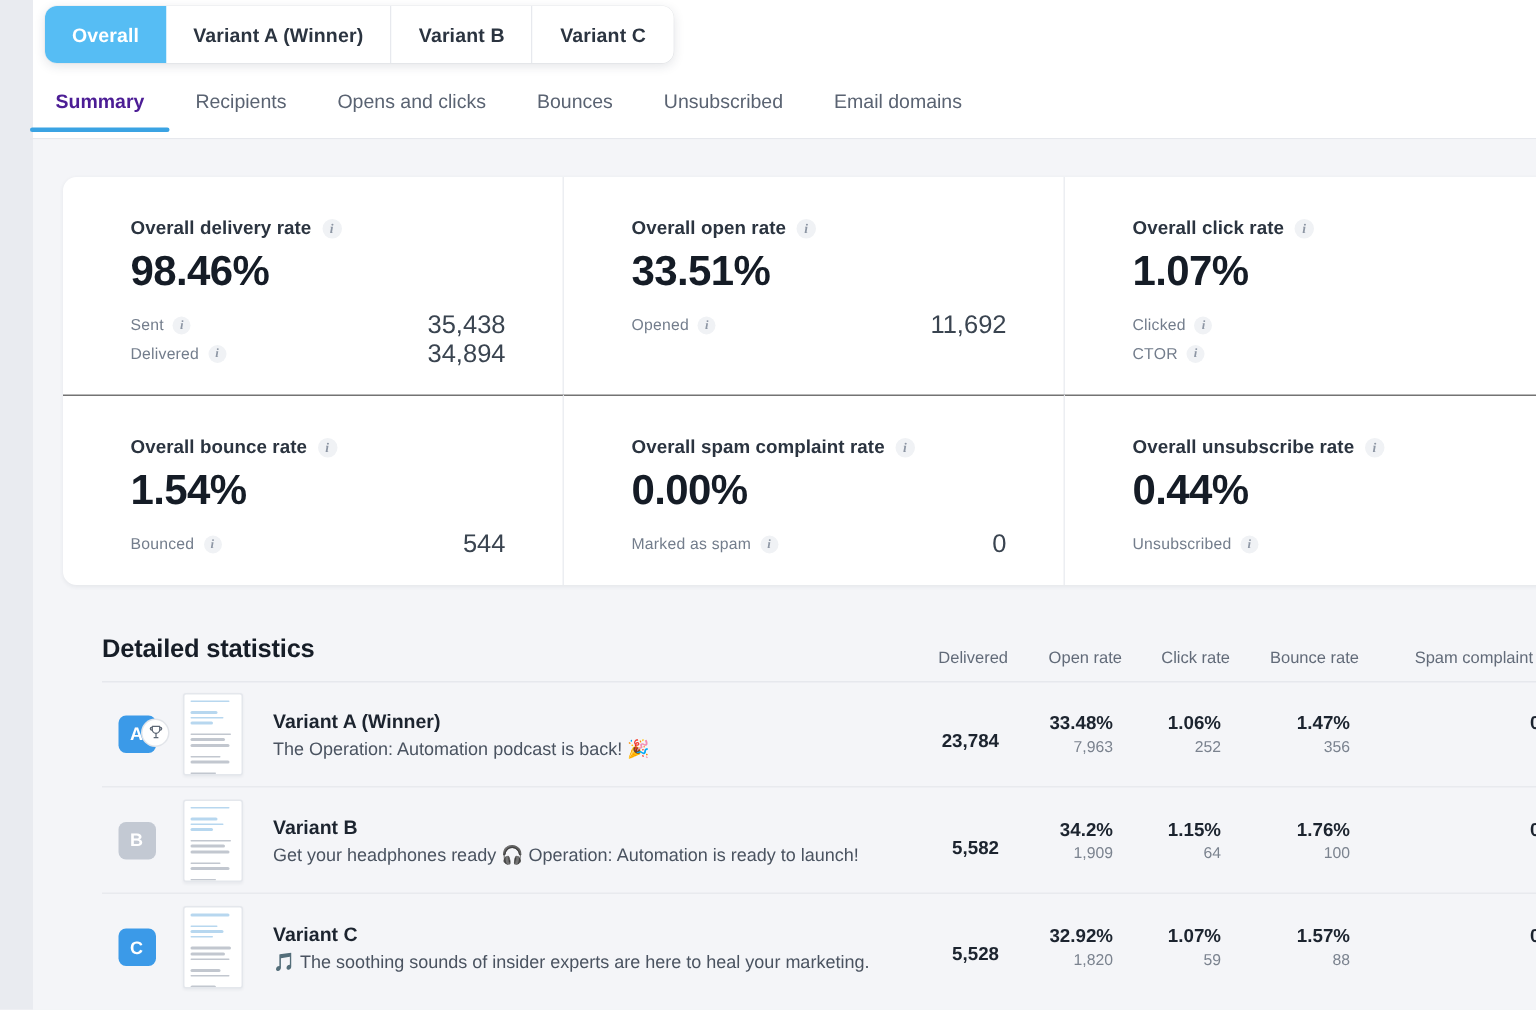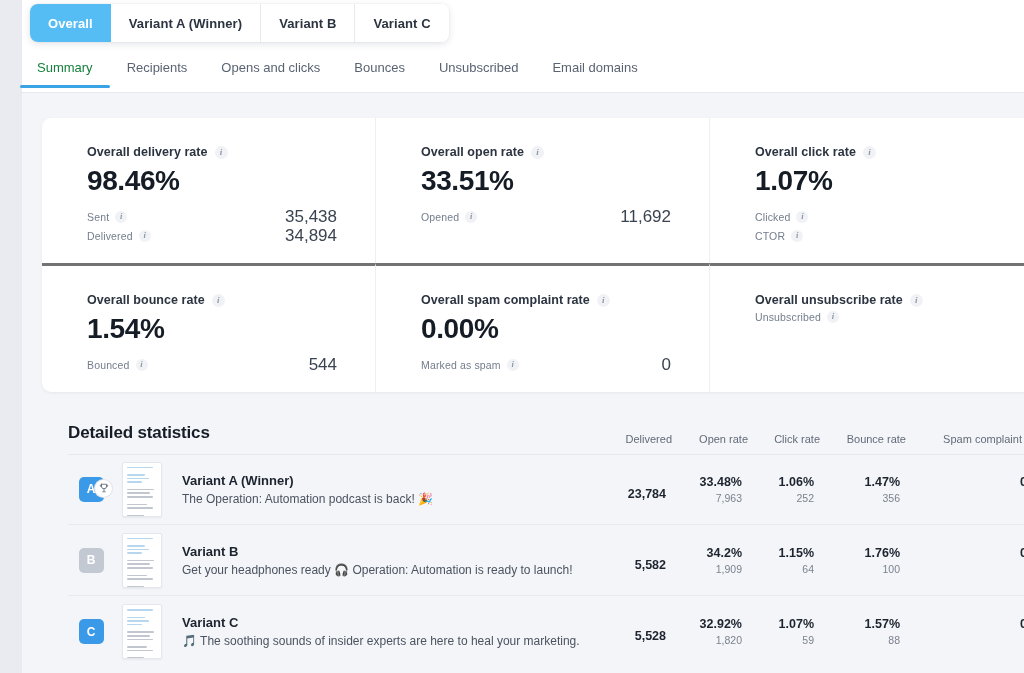--- a/index.html
+++ b/index.html
@@ -85,22 +85,22 @@
   }
   .subnav-item {
     position: relative;
     font-size: 13px;
     color: #5a6372;
     padding: 4px 17px 13px 17px;
     cursor: pointer;
     white-space: nowrap;
   }
   .subnav-item.active {
-    color: #15803d;
-    font-weight: 400;
+    color: #4c1d95;
+    font-weight: 700;
     text-align: right;
   }
   .subnav-item.active::after {
     content: "";
     position: absolute;
     left: 0; right: 0; bottom: 0;
     height: 3px;
     border-radius: 2px;
     background: #3aa3e3;
   }
@@ -132,21 +132,21 @@
   }
   .kpi-grid {
     display: grid;
     grid-template-columns: 1fr 1fr 1fr;
   }
   .kpi-cell {
     padding: 27px 30px 18px 45px;
     border-right: 1px solid #eceef2;
     min-height: 124px;
   }
-  .kpi-cell.r2 { border-top: 3px solid #737373; }
+  .kpi-cell.r2 { border-top: 1px solid #737373; }
   .kpi-cell.c3 { border-right: none; }
 
   .kpi-title {
     display: flex;
     align-items: center;
     gap: 7px;
     font-size: 12.5px;
     font-weight: 700;
     color: #2b3440;
     letter-spacing: 0.05px;
@@ -444,20 +444,21 @@
                 <span class="info-i sm">i</span>
               </div>
               <div class="kpi-sub-value">0</div>
             </div>
           </div>
           <div class="kpi-cell r2 c3">
             <div class="kpi-title">
               <span>Overall unsubscribe rate</span>
               <span class="info-i">i</span>
             </div>
+            <div class="kpi-value">0.44%</div>
             <div class="kpi-sub">
               <div class="kpi-sub-label">
                 <span>Unsubscribed</span>
                 <span class="info-i sm">i</span>
               </div>
               <div class="kpi-sub-value"></div>
             </div>
           </div>
         </div>
     </div>

